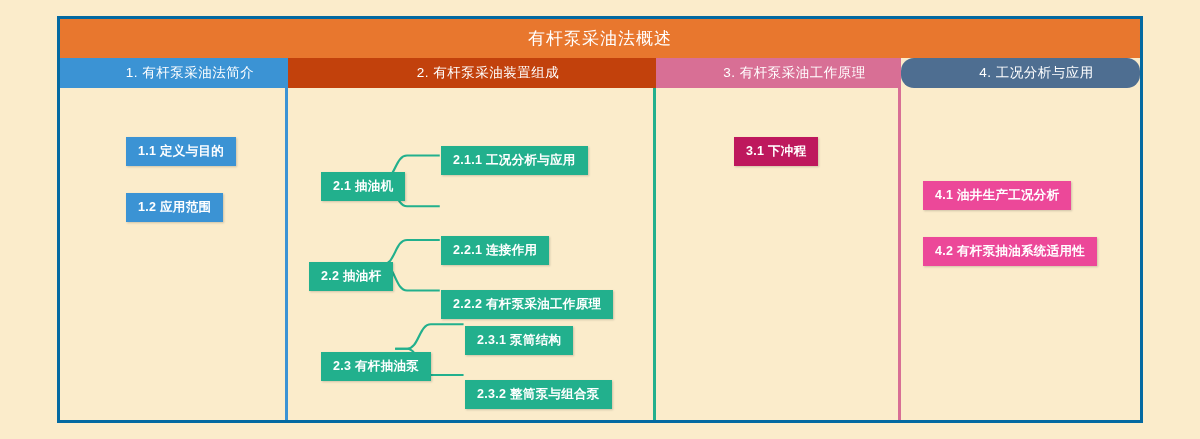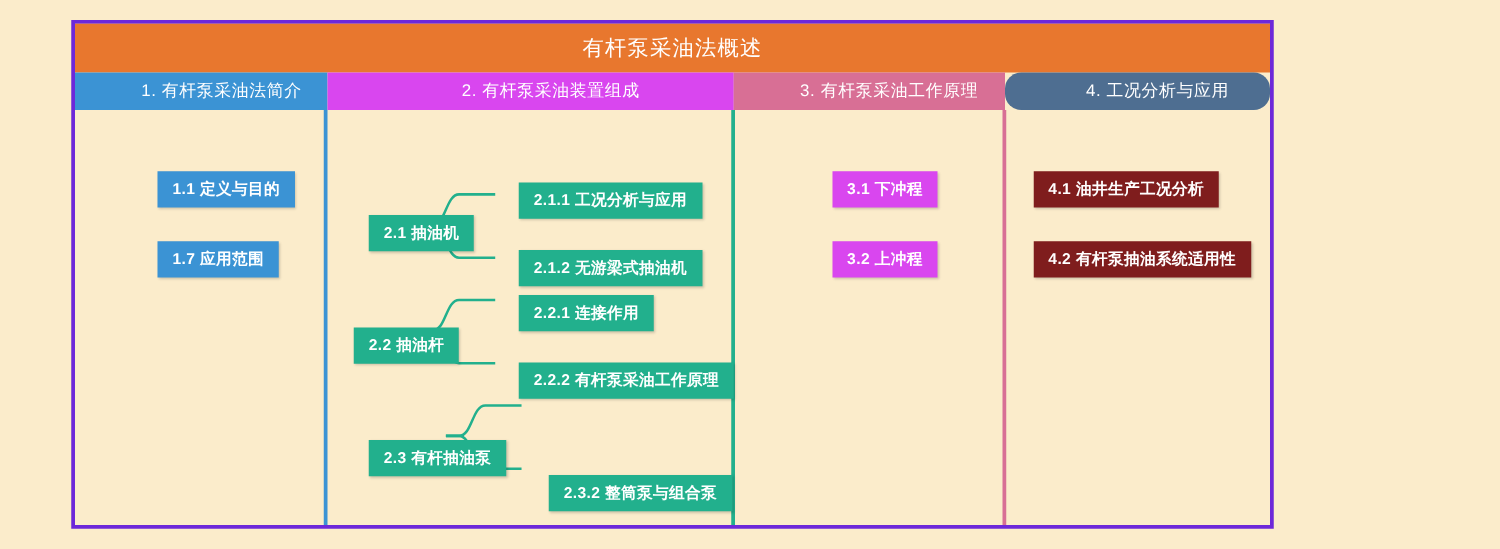--- a/index.html
+++ b/index.html
@@ -9,24 +9,24 @@
     width: 1200px;
     height: 439px;
     overflow: hidden;
     font-family: "Liberation Sans", "DejaVu Sans", sans-serif;
   }
 
   #diagram-root {
     position: absolute;
     left: 57px;
     top: 16px;
-    width: 962px;
+    width: 1086px;
     height: 407px;
     box-sizing: border-box;
-    border: 3px solid #6d28d9;
+    border: 3px solid #0369a1;
     background: #fbeccb;
   }
 
   
   .title-bar {
     position: absolute;
     left: 0; top: 0;
     width: 100%;
     height: 39px;
     background: #e8772e;
@@ -55,21 +55,21 @@
     align-items: center;
     justify-content: center;
     color: #ffffff;
     font-size: 13.5px;
     letter-spacing: .5px;
     box-sizing: border-box;
     height: 100%;
     padding-left: 32px;
   }
   .col-header.c1 { width: 228px;  background: #3b93d4; }
-  .col-header.c2 { width: 368px;  background: #d946ef; }
+  .col-header.c2 { width: 368px;  background: #c2410c; }
   .col-header.c3 { width: 245px;  background: #d86f95; }
   .col-header.c4 { width: 239px;  background: #4e6e91; border-radius: 13px; }
 
   
   .body-row {
     position: absolute;
     left: 0;
     top: 69px;
     width: 100%;
     bottom: 0;
@@ -93,22 +93,22 @@
     color: #ffffff;
     font-size: 12.5px;
     font-weight: bold;
     padding: 6px 12px;
     box-sizing: border-box;
     white-space: nowrap;
     letter-spacing: .3px;
     box-shadow: 1px 1px 2px rgba(0,0,0,.18);
   }
   .node.blue  { background: #3b93d4; }
-  .node.pink  { background: #d946ef; }
-  .node.slate { background: #7f1d1d; }
+  .node.pink  { background: #be185d; }
+  .node.slate { background: #ec4899; margin-top: 44px; }
   .node.teal  { background: #22b08d; }
 
   
   .tree-group { position: absolute; left: 0; top: 0; width: 100%; height: 100%; }
   .connector-layer {
     position: absolute;
     left: 0; top: 0;
     width: 100%;
     height: 100%;
     pointer-events: none;
@@ -127,58 +127,57 @@
     <div class="col-header c1">1. 有杆泵采油法简介</div>
     <div class="col-header c2">2. 有杆泵采油装置组成</div>
     <div class="col-header c3">3. 有杆泵采油工作原理</div>
     <div class="col-header c4">4. 工况分析与应用</div>
   </div>
 
   <div class="body-row">
 
     <div class="col-body c1">
       <div class="node blue" style="left:66px; top:49px;">1.1 定义与目的</div>
-      <div class="node blue" style="left:66px; top:105px;">1.7 应用范围</div>
+      <div class="node blue" style="left:66px; top:105px;">1.2 应用范围</div>
     </div>
 
     <div class="col-body c2">
 
       <svg class="connector-layer" viewBox="0 0 368 354" preserveAspectRatio="none">
 
         <path d="M 84 98 L 96 98 C 108 98 108 72 120 72 L 153 72" fill="none" stroke="#22b08d" stroke-width="2.2"></path>
         <path d="M 84 98 L 96 98 C 108 98 108 126 120 126 L 153 126" fill="none" stroke="#22b08d" stroke-width="2.2"></path>
 
         <path d="M 84 188 L 96 188 C 108 188 108 162 120 162 L 153 162" fill="none" stroke="#22b08d" stroke-width="2.2"></path>
         <path d="M 84 188 L 96 188 C 108 188 108 216 120 216 L 153 216" fill="none" stroke="#22b08d" stroke-width="2.2"></path>
 
         <path d="M 108 278 L 120 278 C 132 278 132 252 144 252 L 177 252" fill="none" stroke="#22b08d" stroke-width="2.2"></path>
         <path d="M 108 278 L 120 278 C 132 278 132 306 144 306 L 177 306" fill="none" stroke="#22b08d" stroke-width="2.2"></path>
       </svg>
 
       <div class="tree-group">
         <div class="node teal" style="left:33px; top:84px;">2.1 抽油机</div>
         <div class="node teal" style="left:153px; top:58px;">2.1.1 工况分析与应用</div>
-        <div class="node teal" style="left:153px; top:112px;">2.1.2 无游梁式抽油机</div>
       </div>
 
       <div class="tree-group">
         <div class="node teal" style="left:21px; top:174px;">2.2 抽油杆</div>
         <div class="node teal" style="left:153px; top:148px;">2.2.1 连接作用</div>
         <div class="node teal" style="left:153px; top:202px;">2.2.2 有杆泵采油工作原理</div>
       </div>
 
       <div class="tree-group">
         <div class="node teal" style="left:33px; top:264px;">2.3 有杆抽油泵</div>
+        <div class="node teal" style="left:177px; top:238px;">2.3.1 泵筒结构</div>
         <div class="node teal" style="left:177px; top:292px;">2.3.2 整筒泵与组合泵</div>
       </div>
     </div>
 
     <div class="col-body c3">
       <div class="node pink" style="left:78px; top:49px;">3.1 下冲程</div>
-      <div class="node pink" style="left:78px; top:105px;">3.2 上冲程</div>
     </div>
 
     <div class="col-body c4">
       <div class="node slate" style="left:22px; top:49px;">4.1 油井生产工况分析</div>
       <div class="node slate" style="left:22px; top:105px;">4.2 有杆泵抽油系统适用性</div>
     </div>
 
   </div>
 </div>
 

